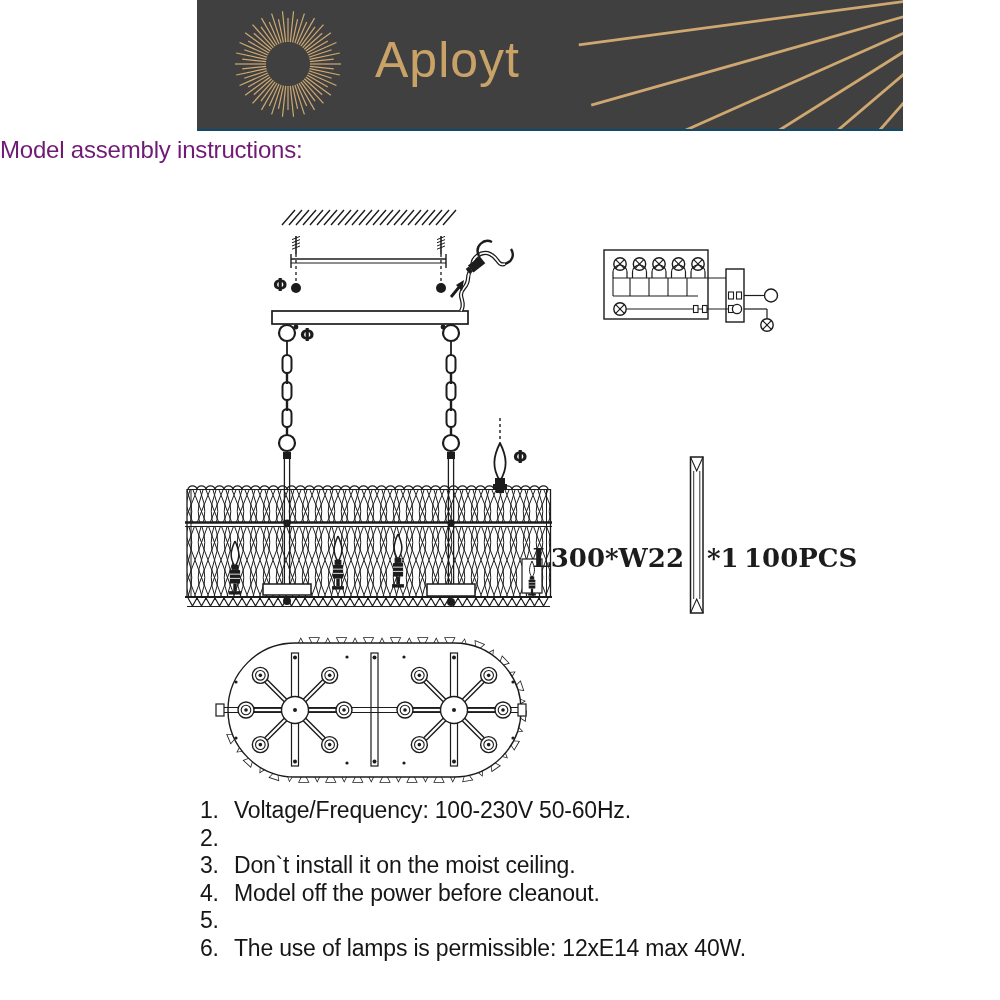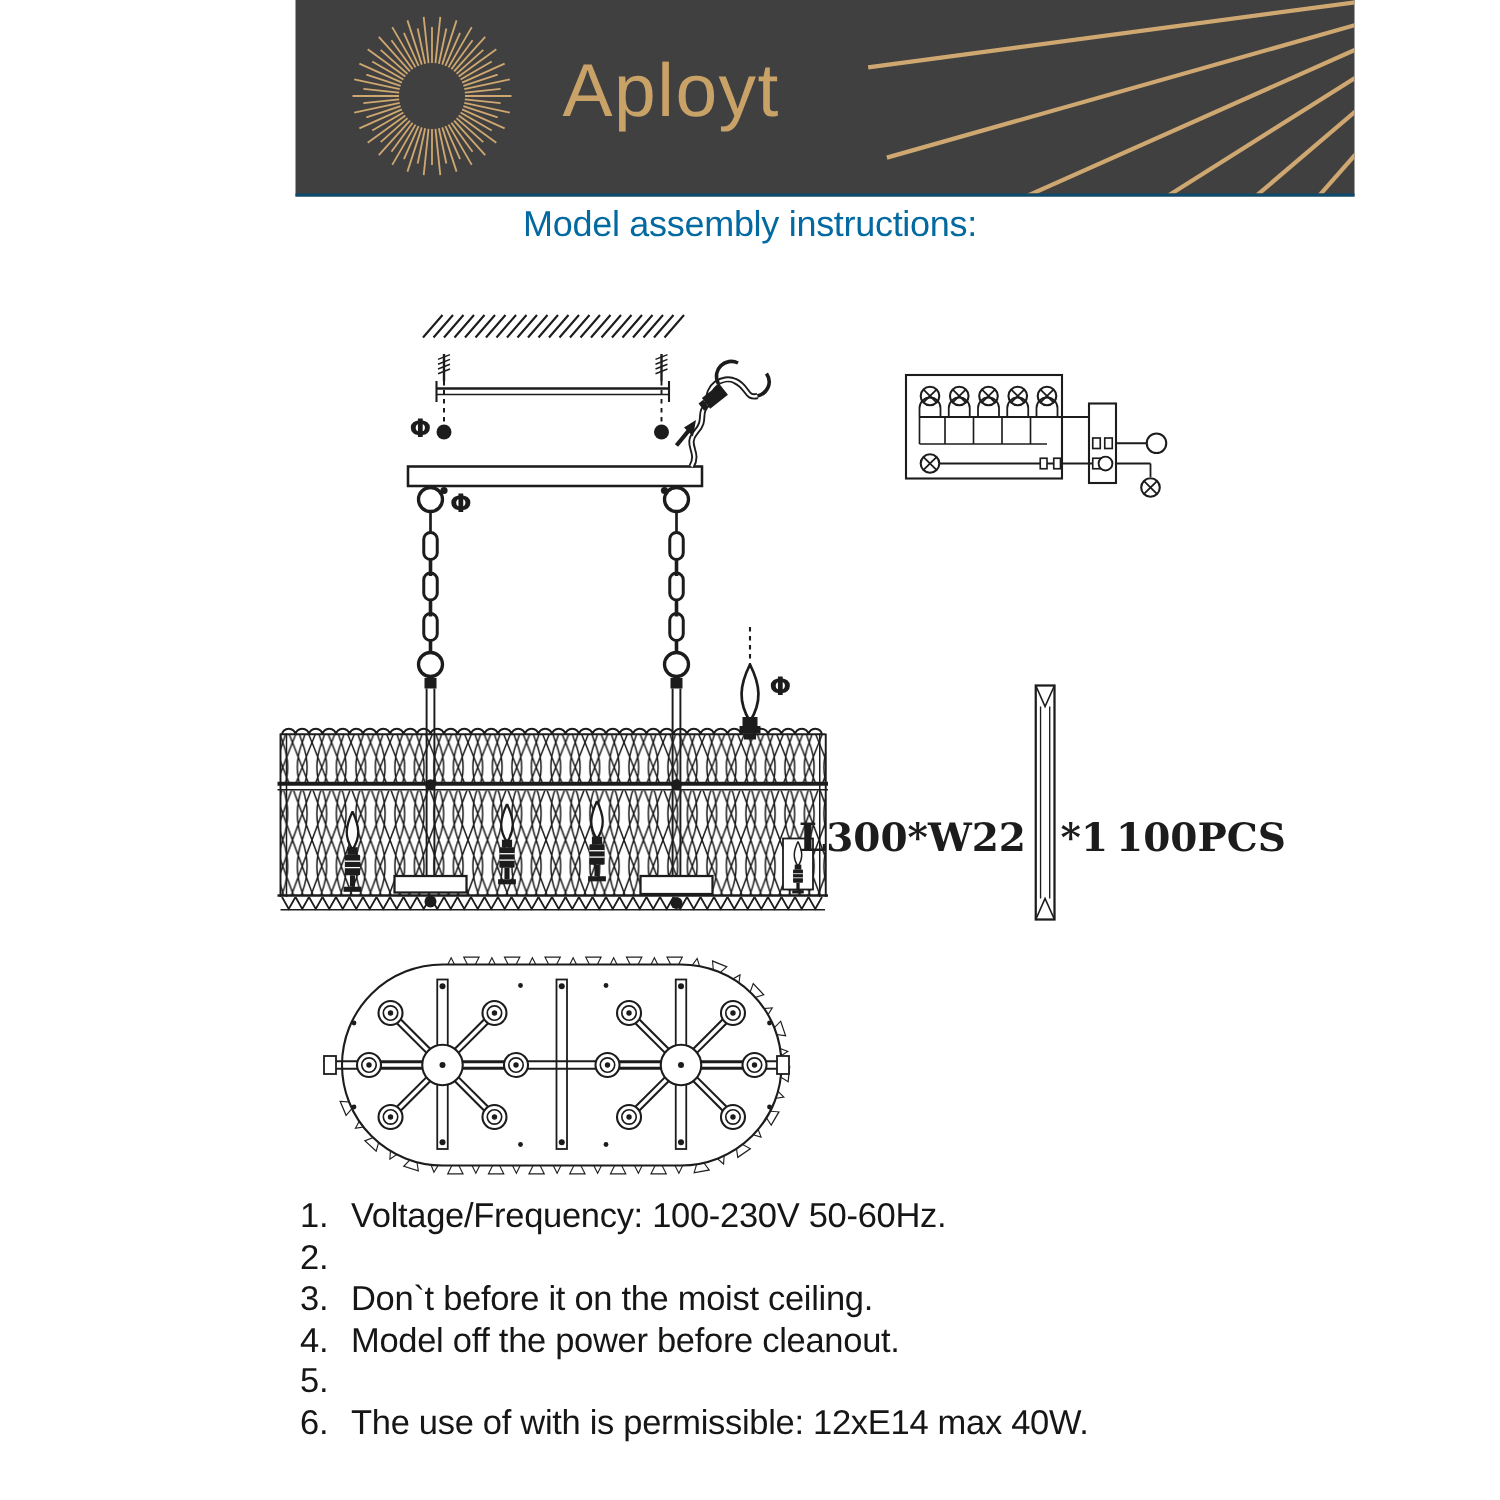--- a/index.html
+++ b/index.html
@@ -11,22 +11,22 @@
     position:absolute;left:152px;top:0;width:706px;height:129px;
     background:#404040;border-bottom:2px solid #0c4a6e;overflow:hidden;margin-left:45px;
   }
   .banner-art{position:absolute;left:0;top:0;width:706px;height:129px;}
   .brand{
     position:absolute;left:178px;top:30px;font-size:50px;line-height:60px;
     color:#c9a267;letter-spacing:1px;font-weight:400;
     font-family:"Liberation Sans",sans-serif;
   }
   .titleblock{
-    position:absolute;left:0;top:136px;width:1000px;text-align:center;
-    font-size:24px;line-height:28.5px;letter-spacing:-0.2px;color:#0369a1;
+    position:absolute;left:0;top:136px;width:1000px;
+    font-size:24px;line-height:28.5px;letter-spacing:-0.2px;color:#701a75;
   }
   .diagram{position:absolute;left:0;top:190px;width:1000px;height:605px;}
   .instructions{
     position:absolute;left:200px;top:797px;width:680px;
     font-size:23px;line-height:27.6px;letter-spacing:-0.2px;color:#161616;
   }
   .instructions .row{display:flex;}
   .instructions .num{width:34px;flex:none;}
   .part-label{
     font-family:"DejaVu Serif","Liberation Serif",serif;font-weight:bold;
@@ -428,26 +428,26 @@
 <div class="instructions">
   <div class="row">
       <span class="num">1.</span>
       <span>Voltage/Frequency: 100-230V 50-60Hz.</span>
     </div>
   <div class="row">
       <span class="num">2.</span>
     </div>
   <div class="row">
       <span class="num">3.</span>
-      <span>Don`t before it on the moist ceiling.</span>
+      <span>Don`t install it on the moist ceiling.</span>
     </div>
   <div class="row">
       <span class="num">4.</span>
       <span>Model off the power before cleanout.</span>
     </div>
   <div class="row">
       <span class="num">5.</span>
     </div>
   <div class="row">
       <span class="num">6.</span>
-      <span>The use of with is permissible: 12xE14 max 40W.</span>
+      <span>The use of lamps is permissible: 12xE14 max 40W.</span>
     </div>
 </div>
 
 </body></html>

